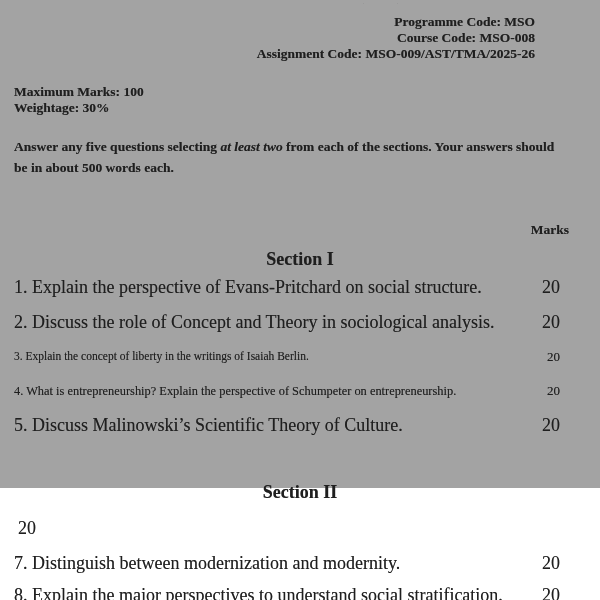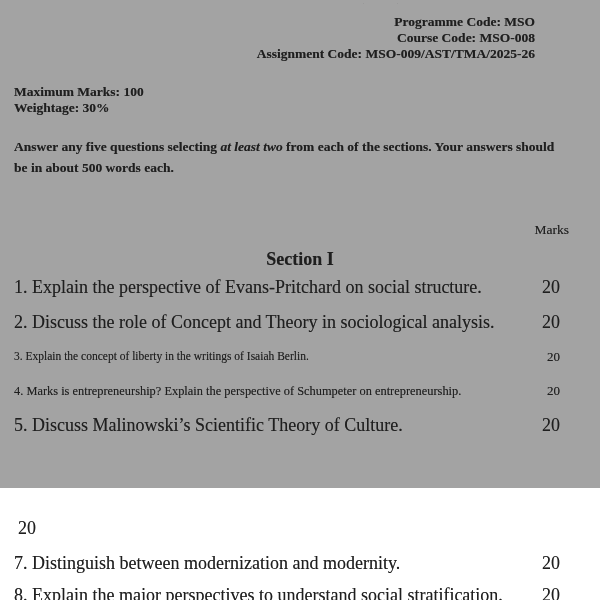--- a/index.html
+++ b/index.html
@@ -63,21 +63,21 @@
     width: 557px;
     font-weight: bold;
     font-size: 13.5px;
     line-height: 21px;
   }
   .instructions .it { font-style: italic; }
   .marks-label {
     position: absolute;
     top: 222px;
     right: 31px;
-    font-weight: normal;
+    font-weight: bold;
     font-size: 13.5px;
   }
   .section-title {
     position: absolute;
     left: 0;
     width: 100%;
     text-align: center;
     font-weight: bold;
     font-size: 18px;
   }
@@ -143,29 +143,30 @@
     <span class="qtext"><span>2.</span> <span>Discuss the role of Concept and Theory in sociological analysis.</span></span>
     <span class="qmarks">20</span>
   </div>
 
   <div class="qrow q3">
     <span class="qtext"><span>3.</span> <span>Explain the concept of liberty in the writings of Isaiah Berlin.</span></span>
     <span class="qmarks">20</span>
   </div>
 
   <div class="qrow q4">
-    <span class="qtext"><span>4.</span> <span>Marks is entrepreneurship? Explain the perspective of Schumpeter on entrepreneurship.</span></span>
+    <span class="qtext"><span>4.</span> <span>What is entrepreneurship? Explain the perspective of Schumpeter on entrepreneurship.</span></span>
     <span class="qmarks">20</span>
   </div>
 
   <div class="qrow q5">
     <span class="qtext"><span>5.</span> <span>Discuss Malinowski’s Scientific Theory of Culture.</span></span>
     <span class="qmarks">20</span>
   </div>
 
+  <div class="section-title sec2">Section II</div>
 
   <div class="qrow q6">
     <span class="qmarks">20</span>
   </div>
 
   <div class="qrow q7">
     <span class="qtext"><span>7.</span> <span>Distinguish between modernization and modernity.</span></span>
     <span class="qmarks">20</span>
   </div>
 

